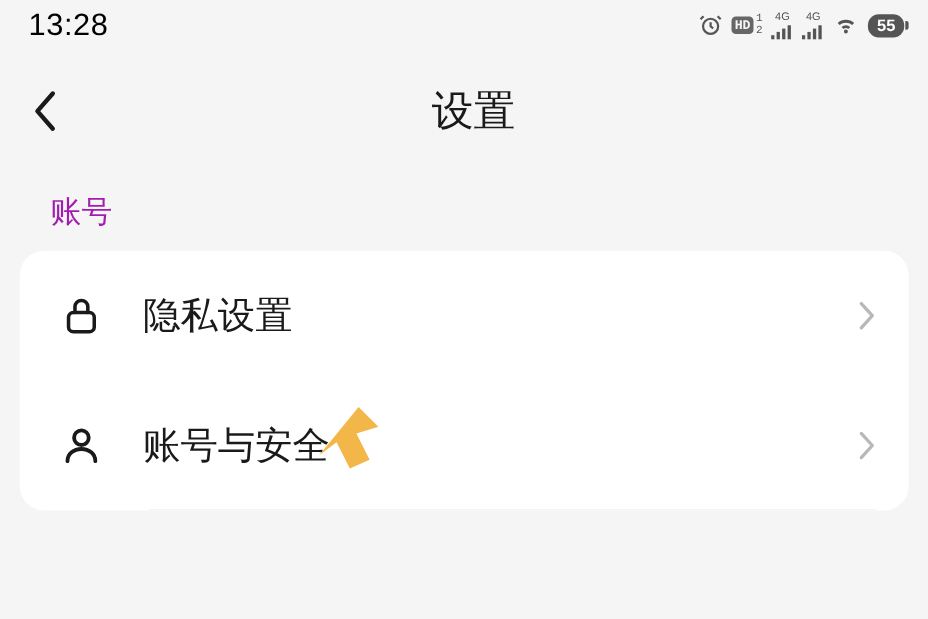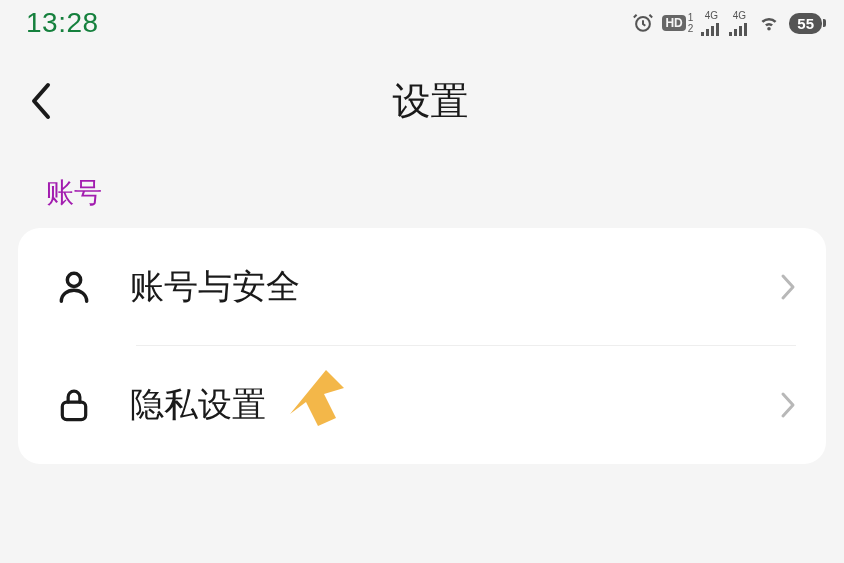--- a/index.html
+++ b/index.html
@@ -14,21 +14,21 @@
     .status-bar {
       display: flex;
       justify-content: space-between;
       align-items: center;
       padding: 10px 22px 8px 26px;
       height: 44px;
     }
     .status-time {
       font-size: 28px;
       font-weight: 400;
-      color: #15803d;
+      color: #000000;
       letter-spacing: 0.5px;
     }
     .status-right {
       display: flex;
       align-items: center;
       gap: 8px;
       color: #4a4a4a;
     }
     .status-icon { display: inline-flex; align-items: center; }
     .nav-bar {
@@ -155,21 +155,21 @@
 <div class="status-bar">
   <div class="status-time">13:28</div>
   <div class="status-right">
     <span class="status-icon">
       <svg width="22" height="22" viewBox="0 0 24 24" fill="none" stroke="#555" stroke-width="2.2">
         <circle cx="12" cy="13" r="7.5"></circle>
           <path d="M12 9v4l2.5 2"></path>
           <path d="M5 3l-3 3M19 3l3 3"></path>
       </svg>
     </span>
-    <span class="status-icon" style="display:flex;align-items:center;gap:2px;">
+    <span class="status-icon" style="display:flex;align-items:center;gap:2px;font-family:Liberation Mono, monospace;">
       <span class="hd-badge">HD</span>
       <span class="net-col">
         <span class="net-label" style="font-size:10px;">1</span>
         <span class="net-label" style="font-size:10px;">2</span>
       </span>
     </span>
     <span class="status-icon net-col">
       <span class="net-label">4G</span>
       <svg width="20" height="14" viewBox="0 0 20 14">
           <rect x="0" y="10" width="3" height="4" fill="#555"></rect>
@@ -204,48 +204,48 @@
   </div>
   <div class="nav-title">设置</div>
 </div>
 
 <div class="section-header">账号</div>
 
 <div class="card">
 
   <div class="row">
     <span class="row-icon">
+      <svg width="36" height="38" viewBox="0 0 24 26" fill="none" stroke="#1a1a1a" stroke-width="2.2" stroke-linecap="round" stroke-linejoin="round">
+        <rect x="4" y="11" width="16" height="12" rx="3"></rect>
+        <path d="M8 11V7.5a4 4 0 018 0V11"></path>
+      </svg>
+    </span>
+    <span class="row-label">隐私设置</span>
+    <span class="row-chevron">
+      <svg width="16" height="28" viewBox="0 0 16 28" fill="none" stroke="#b8b8b8" stroke-width="3" stroke-linecap="round" stroke-linejoin="round">
+        <polyline points="3,3 13,14 3,25"></polyline>
+      </svg>
+    </span>
+  </div>
+
+  <div class="row">
+    <span class="row-icon">
       <svg width="38" height="38" viewBox="0 0 24 24" fill="none" stroke="#1a1a1a" stroke-width="2.2" stroke-linecap="round">
         <circle cx="12" cy="7.5" r="4.2"></circle>
         <path d="M4 21c0-4.2 3.6-7 8-7s8 2.8 8 7"></path>
       </svg>
     </span>
     <span class="row-label">账号与安全</span>
     <span class="row-chevron">
       <svg width="16" height="28" viewBox="0 0 16 28" fill="none" stroke="#b8b8b8" stroke-width="3" stroke-linecap="round" stroke-linejoin="round">
         <polyline points="3,3 13,14 3,25"></polyline>
       </svg>
     </span>
     <div class="row-divider"></div>
   </div>
 
-  <div class="row">
-    <span class="row-icon">
-      <svg width="36" height="38" viewBox="0 0 24 26" fill="none" stroke="#1a1a1a" stroke-width="2.2" stroke-linecap="round" stroke-linejoin="round">
-        <rect x="4" y="11" width="16" height="12" rx="3"></rect>
-        <path d="M8 11V7.5a4 4 0 018 0V11"></path>
-      </svg>
-    </span>
-    <span class="row-label">隐私设置</span>
-    <span class="row-chevron">
-      <svg width="16" height="28" viewBox="0 0 16 28" fill="none" stroke="#b8b8b8" stroke-width="3" stroke-linecap="round" stroke-linejoin="round">
-        <polyline points="3,3 13,14 3,25"></polyline>
-      </svg>
-    </span>
-  </div>
-
 </div>
 
 <div class="annotation-arrow">
   <svg width="78" height="78" viewBox="0 0 78 78">
     <polygon points="52,6 70,24 50,30 62,54 44,62 32,38 16,50" fill="#f3b749"></polygon>
   </svg>
 </div>
 
 </body></html>

